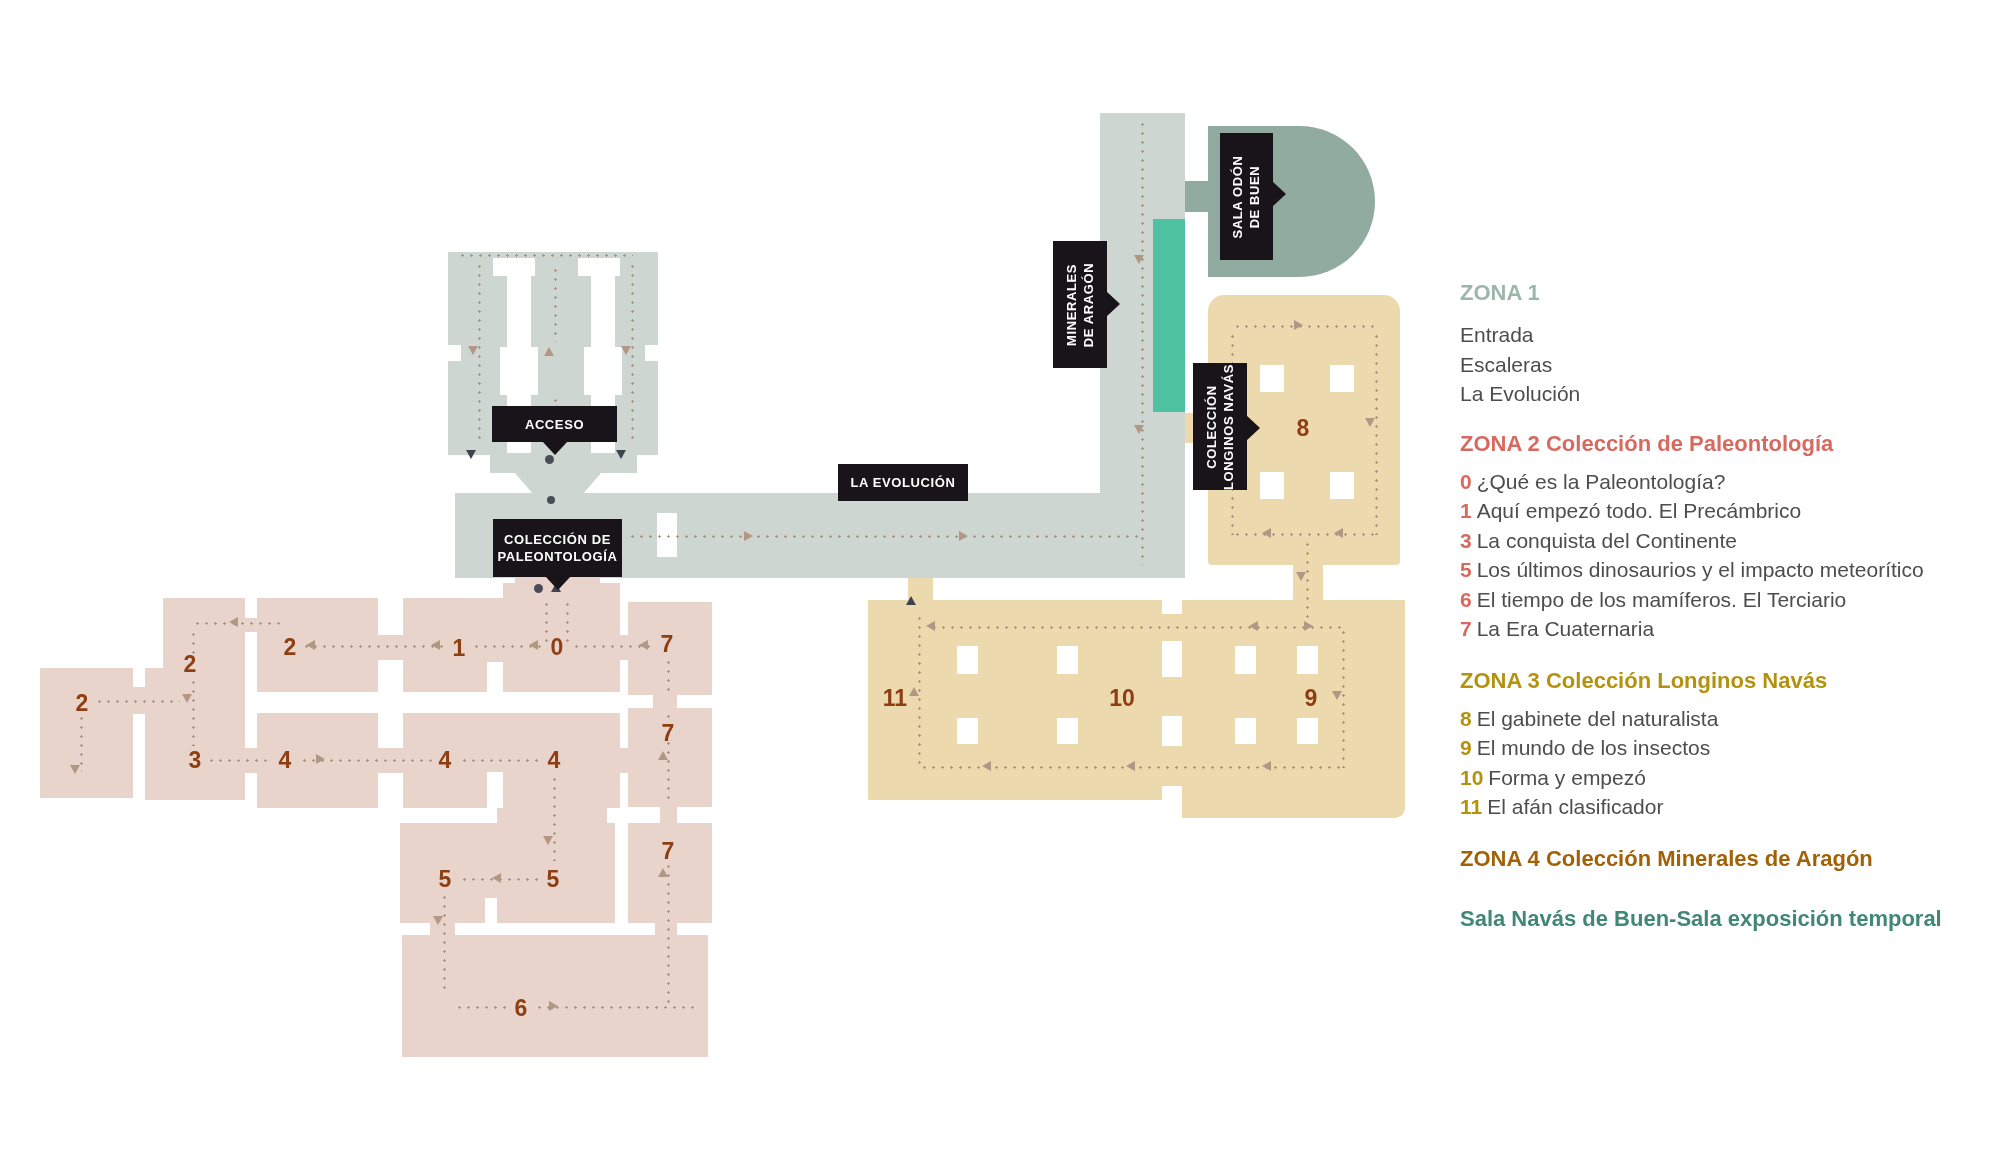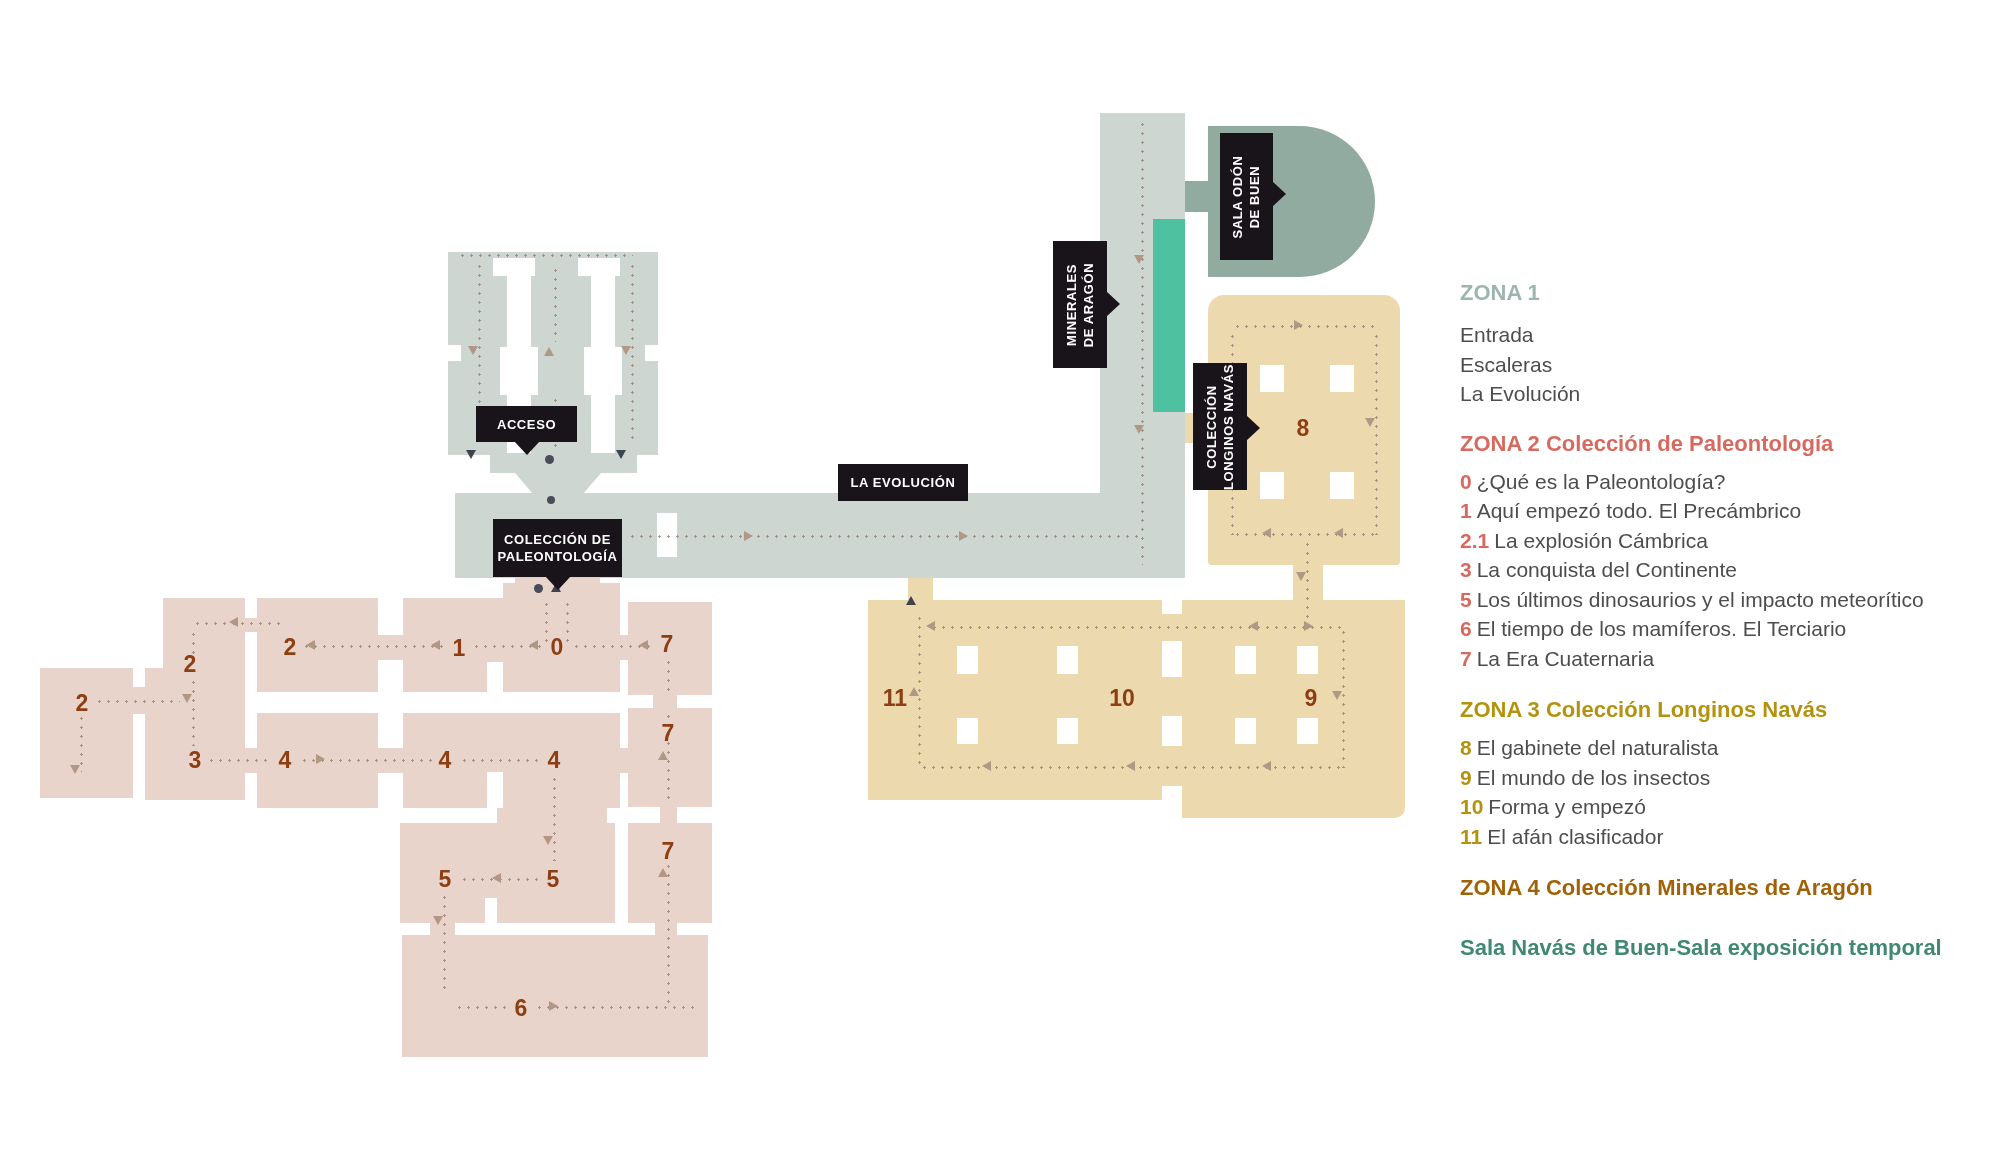--- a/index.html
+++ b/index.html
@@ -221,21 +221,21 @@
   <span class="num" style="left:668px;top:733px">7</span>
   <span class="num" style="left:668px;top:851px">7</span>
   <span class="num" style="left:445px;top:879px">5</span>
   <span class="num" style="left:553px;top:879px">5</span>
   <span class="num" style="left:521px;top:1008px">6</span>
   <span class="num" style="left:1303px;top:428px">8</span>
   <span class="num" style="left:1311px;top:698px">9</span>
   <span class="num" style="left:1122px;top:698px">10</span>
   <span class="num" style="left:895px;top:698px">11</span>
 
-  <div class="tag" style="left:476px;top:406px;width:101px;height:36px">
+  <div class="tag" style="left:492px;top:406px;width:125px;height:36px">
     <span>ACCESO</span>
     <i class="pt-d"></i>
   </div>
   <div class="tag" style="left:493px;top:519px;width:129px;height:58px;flex-direction:column">
     <span>COLECCIÓN DE</span>
     <span>PALEONTOLOGÍA</span>
     <i class="pt-d"></i>
   </div>
   <div class="tag" style="left:838px;top:464px;width:130px;height:37px">
     <span>LA EVOLUCIÓN</span>
@@ -264,21 +264,20 @@
 
   <div class="legend">
     <div class="lh c1">ZONA 1</div>
     <div class="li">Entrada</div>
     <div class="li">Escaleras</div>
     <div class="li">La Evolución</div>
 
     <div class="lh c2">ZONA 2 Colección de Paleontología</div>
     <div class="li"><span class="n c2">0</span><span>¿Qué es la Paleontología?</span></div>
     <div class="li"><span class="n c2">1</span><span>Aquí empezó todo. El Precámbrico</span></div>
-    <div class="li"><span class="n c2">2.1</span><span>La explosión Cámbrica</span></div>
     <div class="li"><span class="n c2">3</span><span>La conquista del Continente</span></div>
     <div class="li"><span class="n c2">5</span><span>Los últimos dinosaurios y el impacto meteorítico</span></div>
     <div class="li"><span class="n c2">6</span><span>El tiempo de los mamíferos. El Terciario</span></div>
     <div class="li"><span class="n c2">7</span><span>La Era Cuaternaria</span></div>
 
     <div class="lh c3">ZONA 3 Colección Longinos Navás</div>
     <div class="li"><span class="n c3">8</span><span>El gabinete del naturalista</span></div>
     <div class="li"><span class="n c3">9</span><span>El mundo de los insectos</span></div>
     <div class="li"><span class="n c3">10</span><span>Forma y empezó</span></div>
     <div class="li"><span class="n c3">11</span><span>El afán clasificador</span></div>

